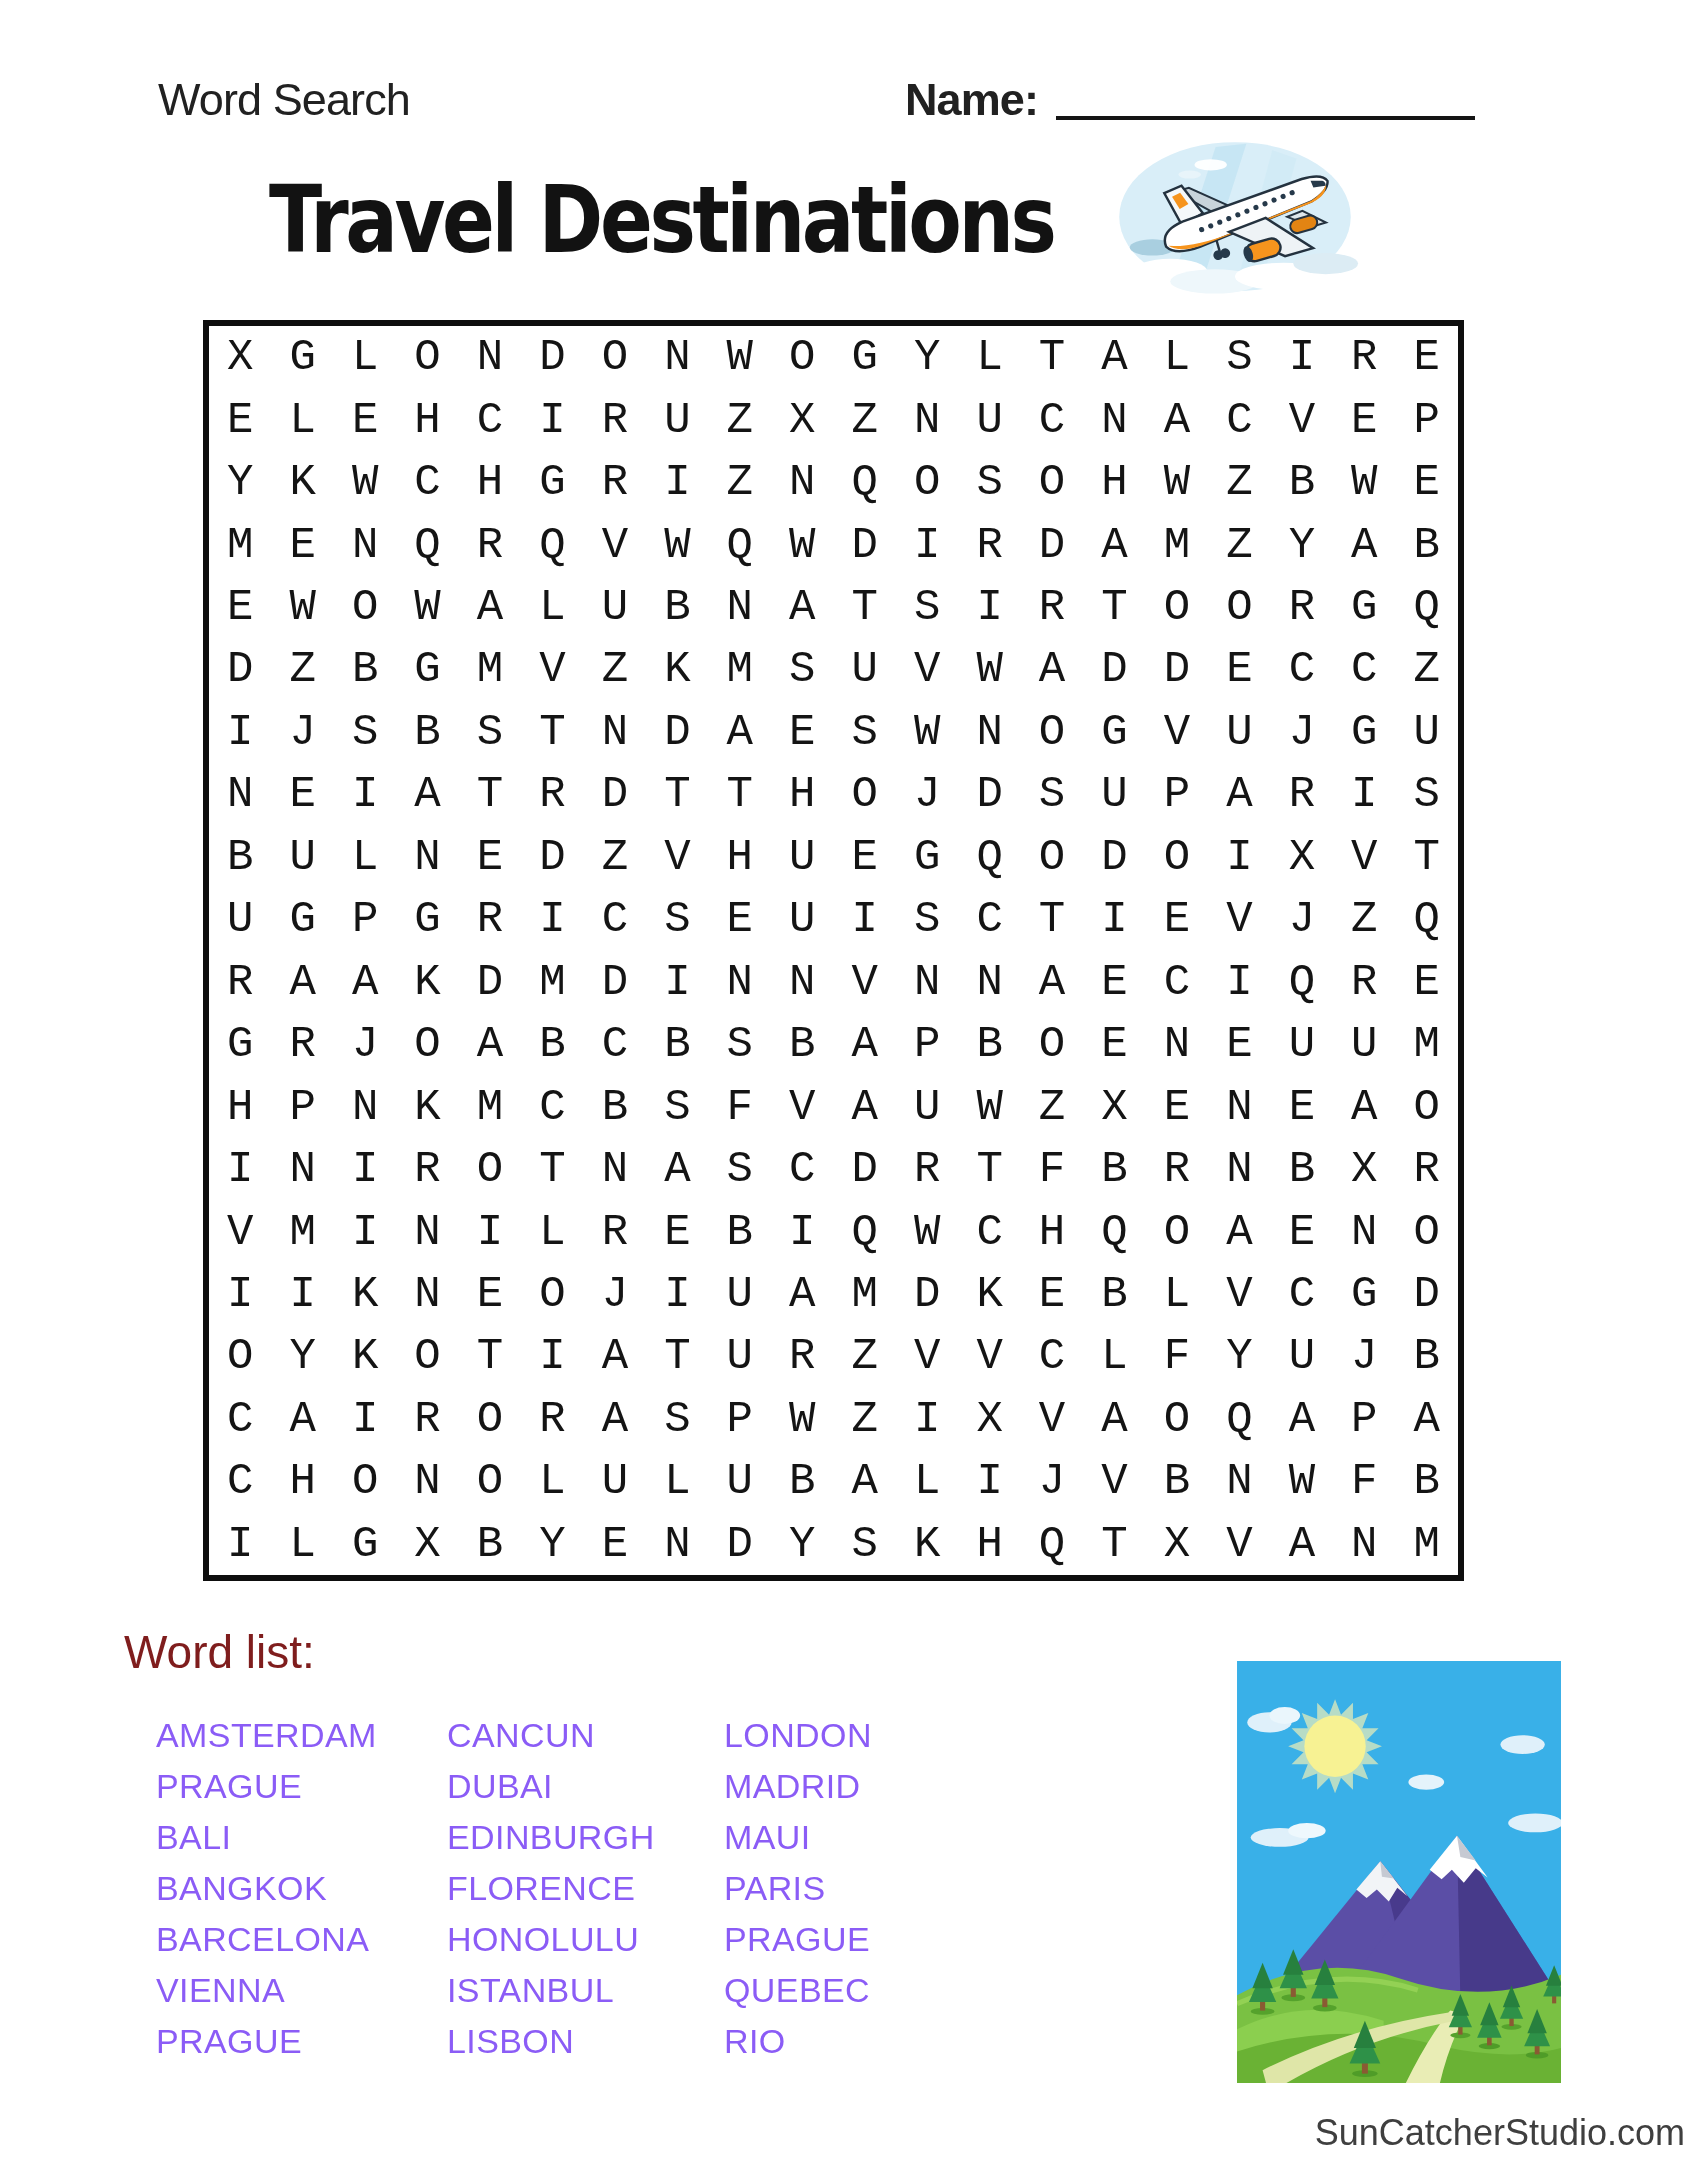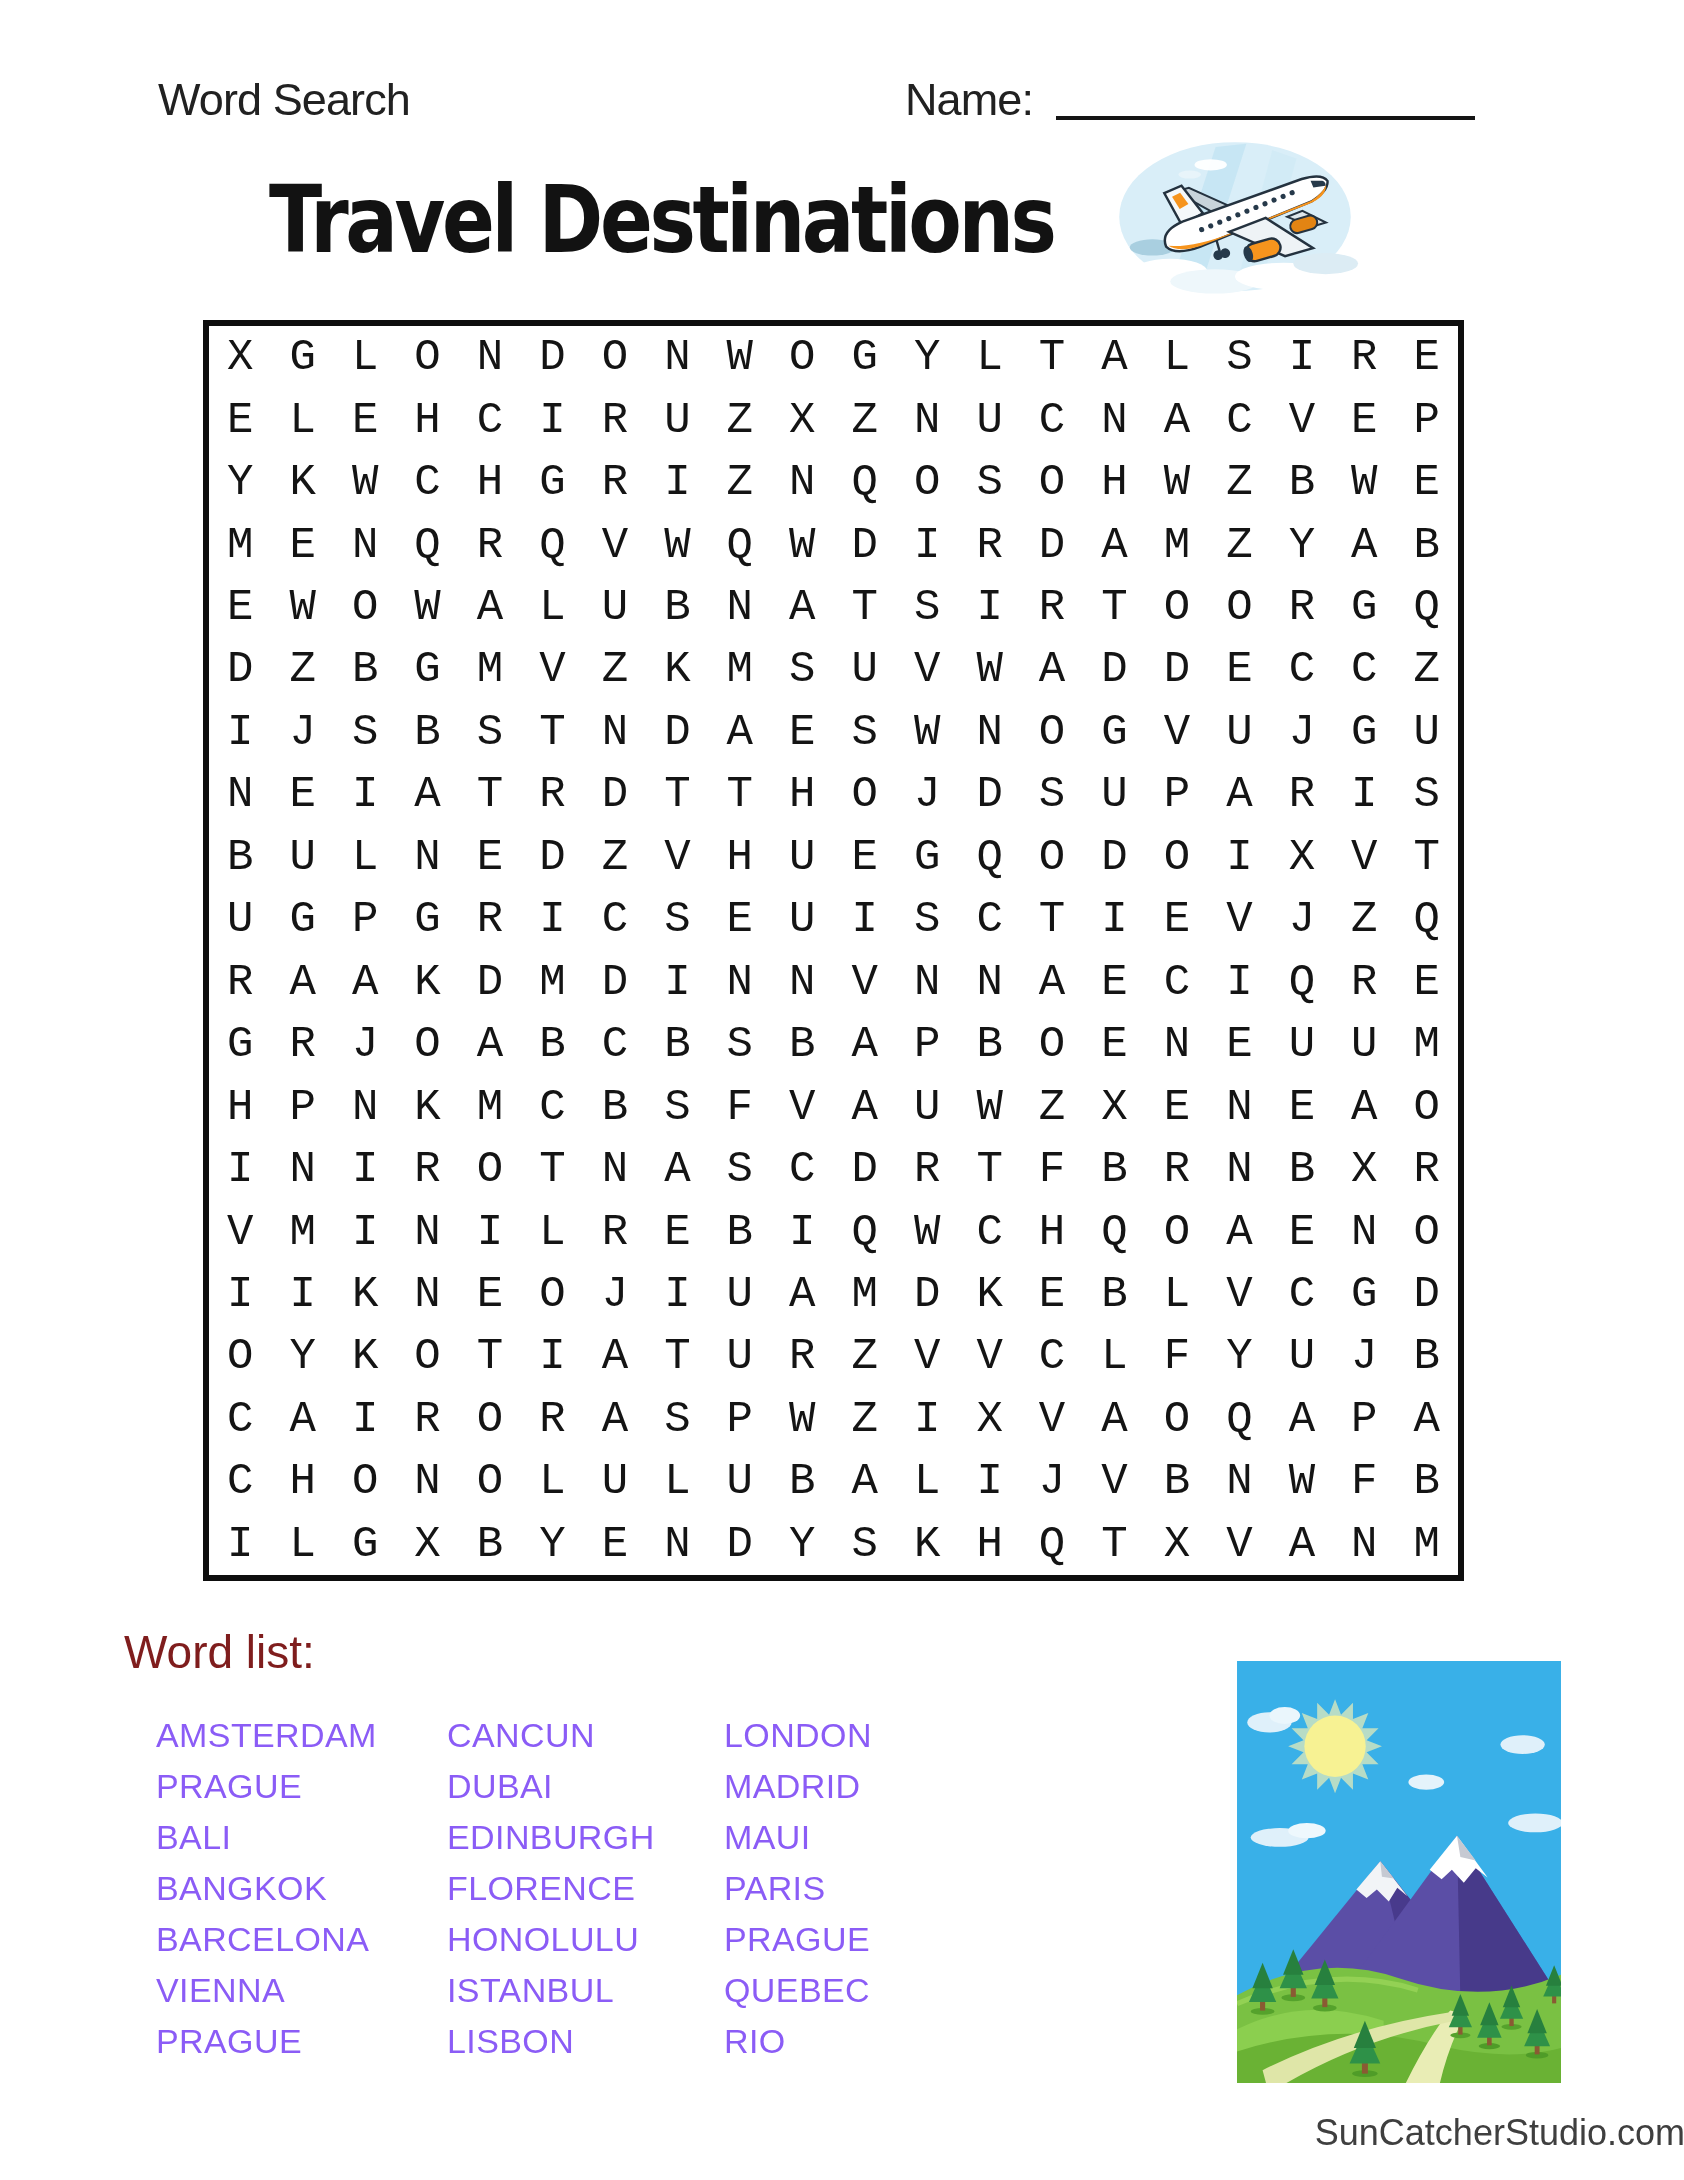--- a/index.html
+++ b/index.html
@@ -1,21 +1,21 @@
 <!DOCTYPE html>
 <html style="font-size:13.6px"><head>
 <meta charset="utf-8">
 <style>
   html,body{margin:0;padding:0;background:#ffffff;}
   #page{position:relative;width:1685px;height:2181px;background:#ffffff;overflow:hidden;
         font-family:"Liberation Sans",sans-serif;color:#1f1f1f;}
 
   .hdr-label{position:absolute;top:54px;font-size:45px;letter-spacing:-0.9px;color:#212121;margin-top:20px;}
   #worksheet-type{left:158px;}
-  #name-label{left:905px;}
+  #name-label{left:905px;font-weight:bold;}
   #name-line{position:absolute;left:1056px;top:68px;width:419px;height:48px;
              border-bottom:4.3px solid #151515;}
 
   #page-title{position:absolute;left:269px;top:167px;width:801px;
               font-family:"DejaVu Sans",sans-serif;font-weight:800;
               font-size:78px;letter-spacing:-3.4px;color:#121212;
               transform:scaleY(1.18);transform-origin:top left;white-space:nowrap;}
 
   #airplane-illustration{position:absolute;left:1110px;top:126px;width:250px;height:170px;}
 

